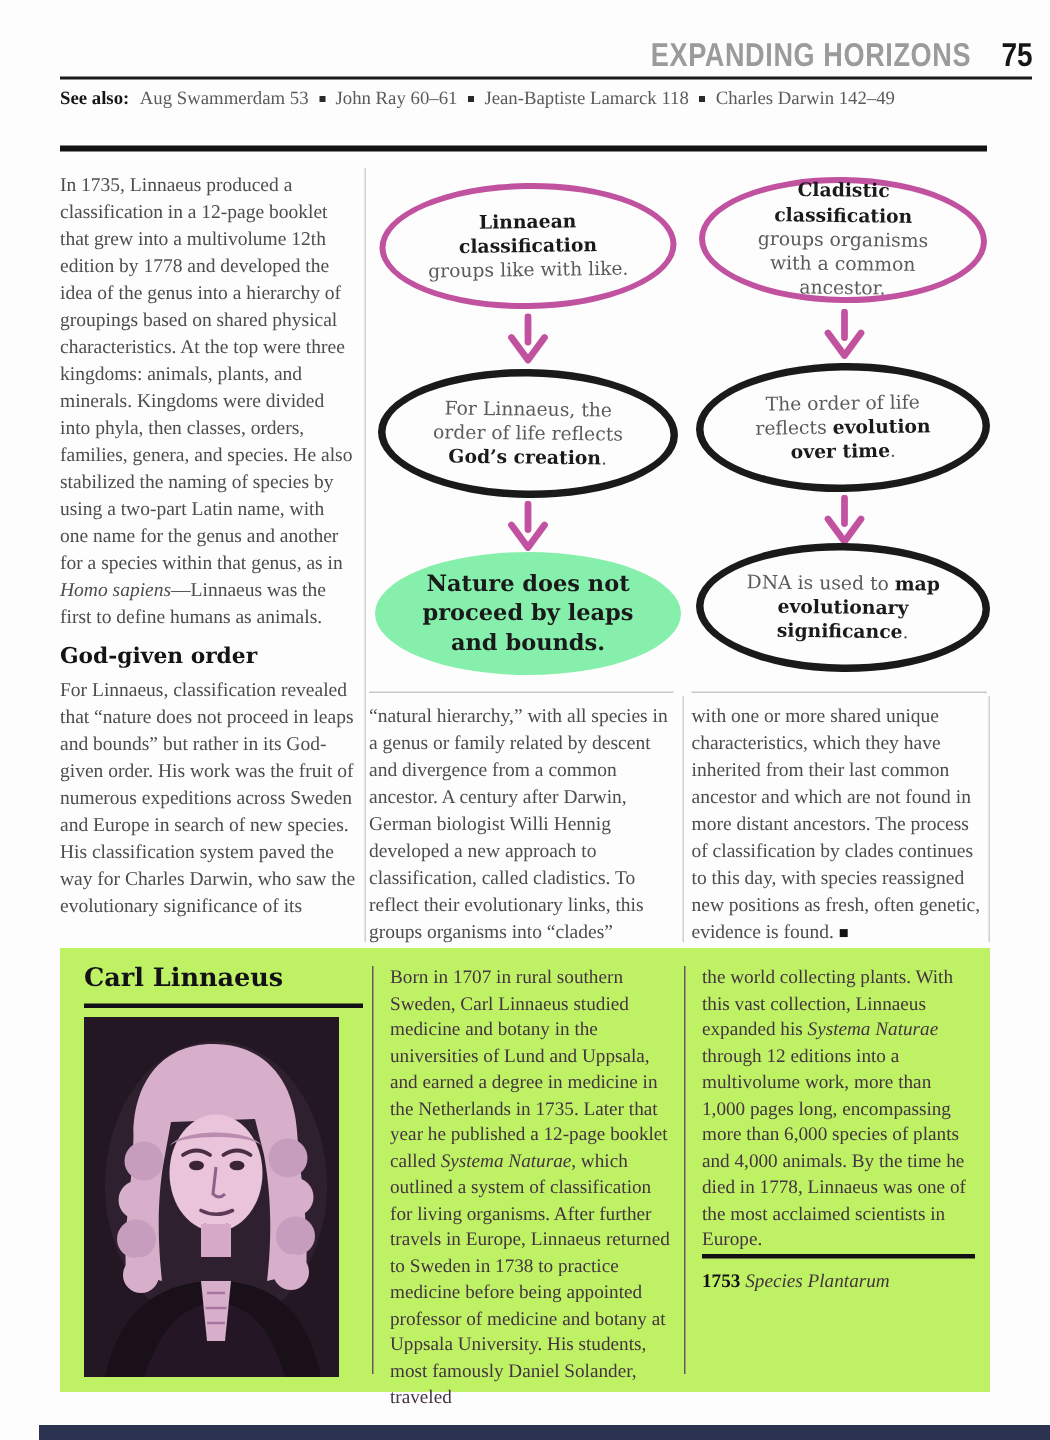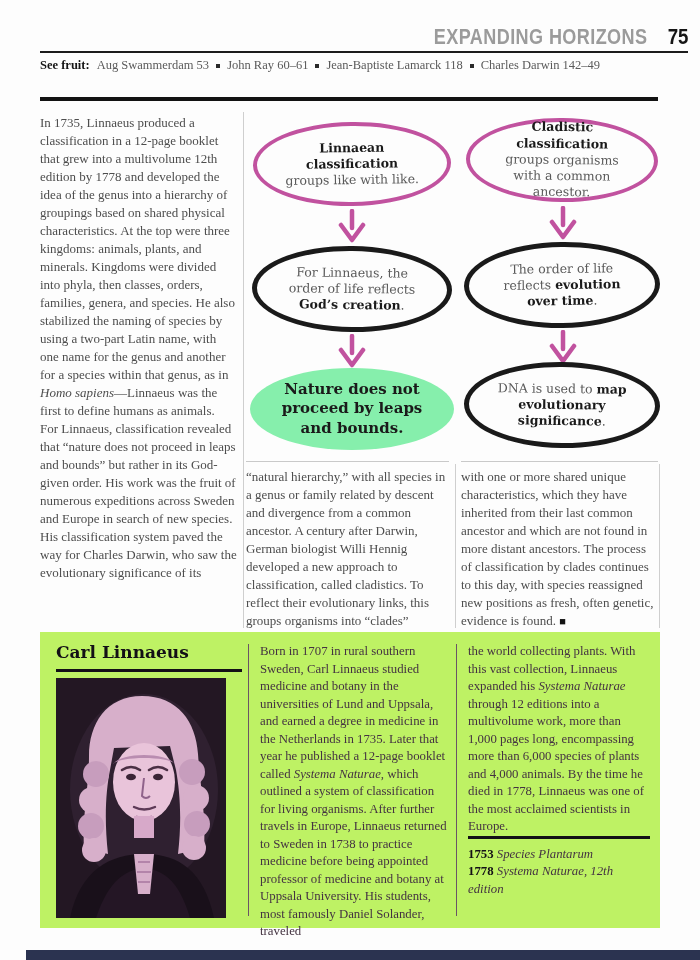--- a/index.html
+++ b/index.html
@@ -78,34 +78,35 @@
 
 <div class="page">
 
   <div class="running-head">
     <span class="section">EXPANDING HORIZONS</span>
     <span class="pageno">75</span>
   </div>
   <div class="head-rule"></div>
 
   <div class="see-also">
-    <b>See fruit:</b>
+    <b>See also:</b>
     <span>Aug Swammerdam 53</span>
     <span class="sq"></span>
     <span>John Ray 60–61</span>
     <span class="sq"></span>
     <span>Jean-Baptiste Lamarck 118</span>
     <span class="sq"></span>
     <span>Charles Darwin 142–49</span>
   </div>
 
   <div class="thick-rule"></div>
 
   <div class="tcol" id="col1">
     <p><span>In 1735, Linnaeus produced a classification in a 12-page booklet that grew into a multivolume 12th edition by 1778 and developed the idea of the genus into a hierarchy of groupings based on shared physical characteristics. At the top were three kingdoms: animals, plants, and minerals. Kingdoms were divided into phyla, then classes, orders, families, genera, and species. He also stabilized the naming of species by using a two-part Latin name, with one name for the genus and another for a species within that genus, as in </span><i>Homo sapiens</i><span>—Linnaeus was the first to define humans as animals.</span></p>
+    <p class="subhead">God-given order</p>
     <p>For Linnaeus, classification revealed that “nature does not proceed in leaps and bounds” but rather in its God-given order. His work was the fruit of numerous expeditions across Sweden and Europe in search of new species. His classification system paved the way for Charles Darwin, who saw the evolutionary significance of its</p>
   </div>
 
   <div class="vrule" id="vr1"></div>
   <div class="vrule" id="vr2"></div>
   <div class="vrule" id="vr3"></div>
   <div class="hrule-thin" id="hr-c2"></div>
   <div class="hrule-thin" id="hr-c3"></div>
 
   <div class="node pink-outline tilt-l" style="left:253px;top:122px;width:198px;height:84px;">
@@ -200,21 +201,17 @@
       <p><span>Born in 1707 in rural southern Sweden, Carl Linnaeus studied medicine and botany in the universities of Lund and Uppsala, and earned a degree in medicine in the Netherlands in 1735. Later that year he published a 12-page booklet called </span><i>Systema Naturae</i><span>, which outlined a system of classification for living organisms. After further travels in Europe, Linnaeus returned to Sweden in 1738 to practice medicine before being appointed professor of medicine and botany at Uppsala University. His students, most famously Daniel Solander, traveled</span></p>
     </div>
 
     <div class="bio-col" id="bioc2">
       <p><span>the world collecting plants. With this vast collection, Linnaeus expanded his </span><i>Systema Naturae</i><span> through 12 editions into a multivolume work, more than 1,000 pages long, encompassing more than 6,000 species of plants and 4,000 animals. By the time he died in 1778, Linnaeus was one of the most acclaimed scientists in Europe.</span></p>
       <div class="kw-rule"></div>
       <div class="work">
         <b>1753</b>
         <i>Species Plantarum</i>
       </div>
-      <div class="work">
-        <b>1778</b>
-        <i>Systema Naturae, 12th edition</i>
-      </div>
     </div>
   </section>
 
   <div class="page-edge-strip"></div>
 </div>
 
 </body></html>

